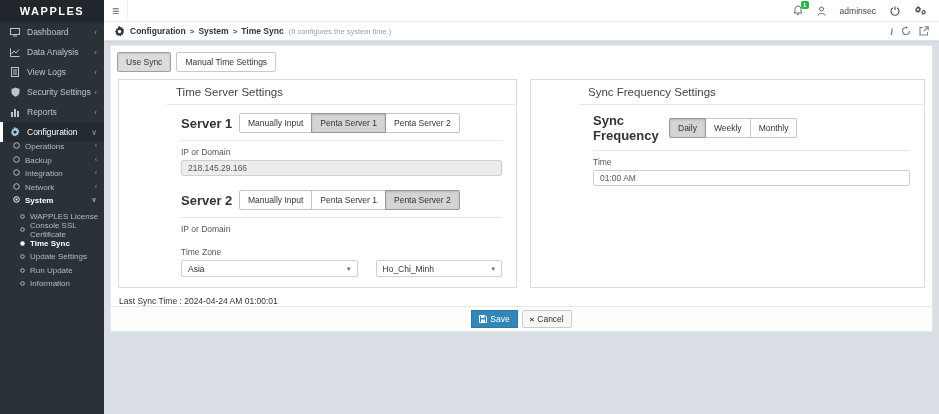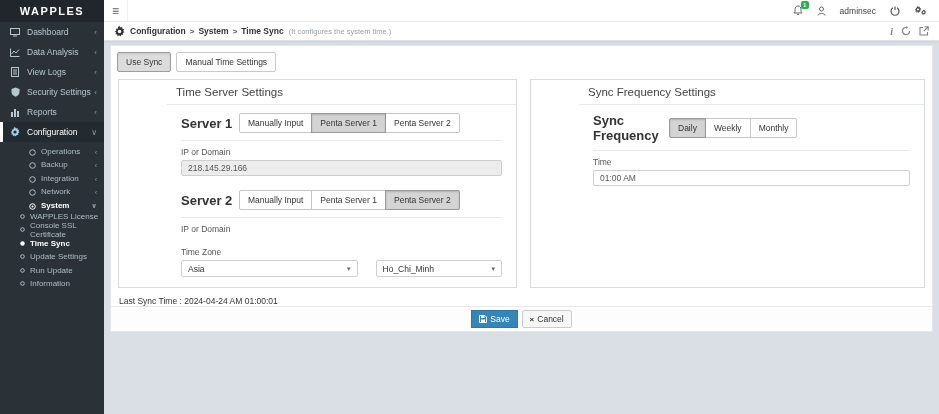--- a/index.html
+++ b/index.html
@@ -8,21 +8,21 @@
 
   
   .sidebar { position:absolute; left:0; top:0; width:104px; height:414px; background:#2a3238; z-index:5; }
   .logo { height:22px; background:#20262b; color:#fff; display:flex; align-items:center; justify-content:center;
           font-weight:bold; font-size:11px; letter-spacing:1.5px; }
   .nav-item { display:flex; align-items:center; height:20px; padding:0 7px 0 9px; color:#b8c7ce; cursor:pointer; }
   .nav-item .ic { width:12px; display:flex; justify-content:center; margin-right:6px; flex:none; }
   .nav-item .lbl { font-size:8.5px; white-space:nowrap; overflow:hidden; }
   .nav-item .chev { margin-left:auto; font-size:8px; color:#8a9aa3; }
   .nav-item.active { background:#242b30; color:#fff; border-left:3px solid #fff; padding-left:6px; }
-  .sub-item { display:flex; align-items:flex-end; height:13.5px; padding:0 7px 0 28px; color:#aebcc4; cursor:pointer; font-size:8px; }
+  .sub-item { display:flex; align-items:flex-start; height:13.5px; padding:0 7px 0 12px; color:#aebcc4; cursor:pointer; font-size:8px; }
   .sub-item .ic { width:9px; display:flex; justify-content:center; margin-right:4px; flex:none; }
   .sub-item .chev { margin-left:auto; font-size:7px; color:#8a9aa3; }
   .sub-item.expanded { color:#fff; font-weight:bold; }
   .leaf-item { display:flex; align-items:center; height:13.5px; padding:0 4px 0 18px; color:#aebcc4; cursor:pointer; font-size:8px; }
   .leaf-item .ic { width:8px; display:flex; justify-content:center; margin-right:4px; flex:none; }
   .leaf-item.active { color:#fff; font-weight:bold; }
   svg { display:block; }
 
   
   .topbar { position:absolute; left:104px; top:0; right:0; height:22px; background:#fff; border-bottom:1px solid #e7eaec; display:flex; align-items:center; z-index:4; }

